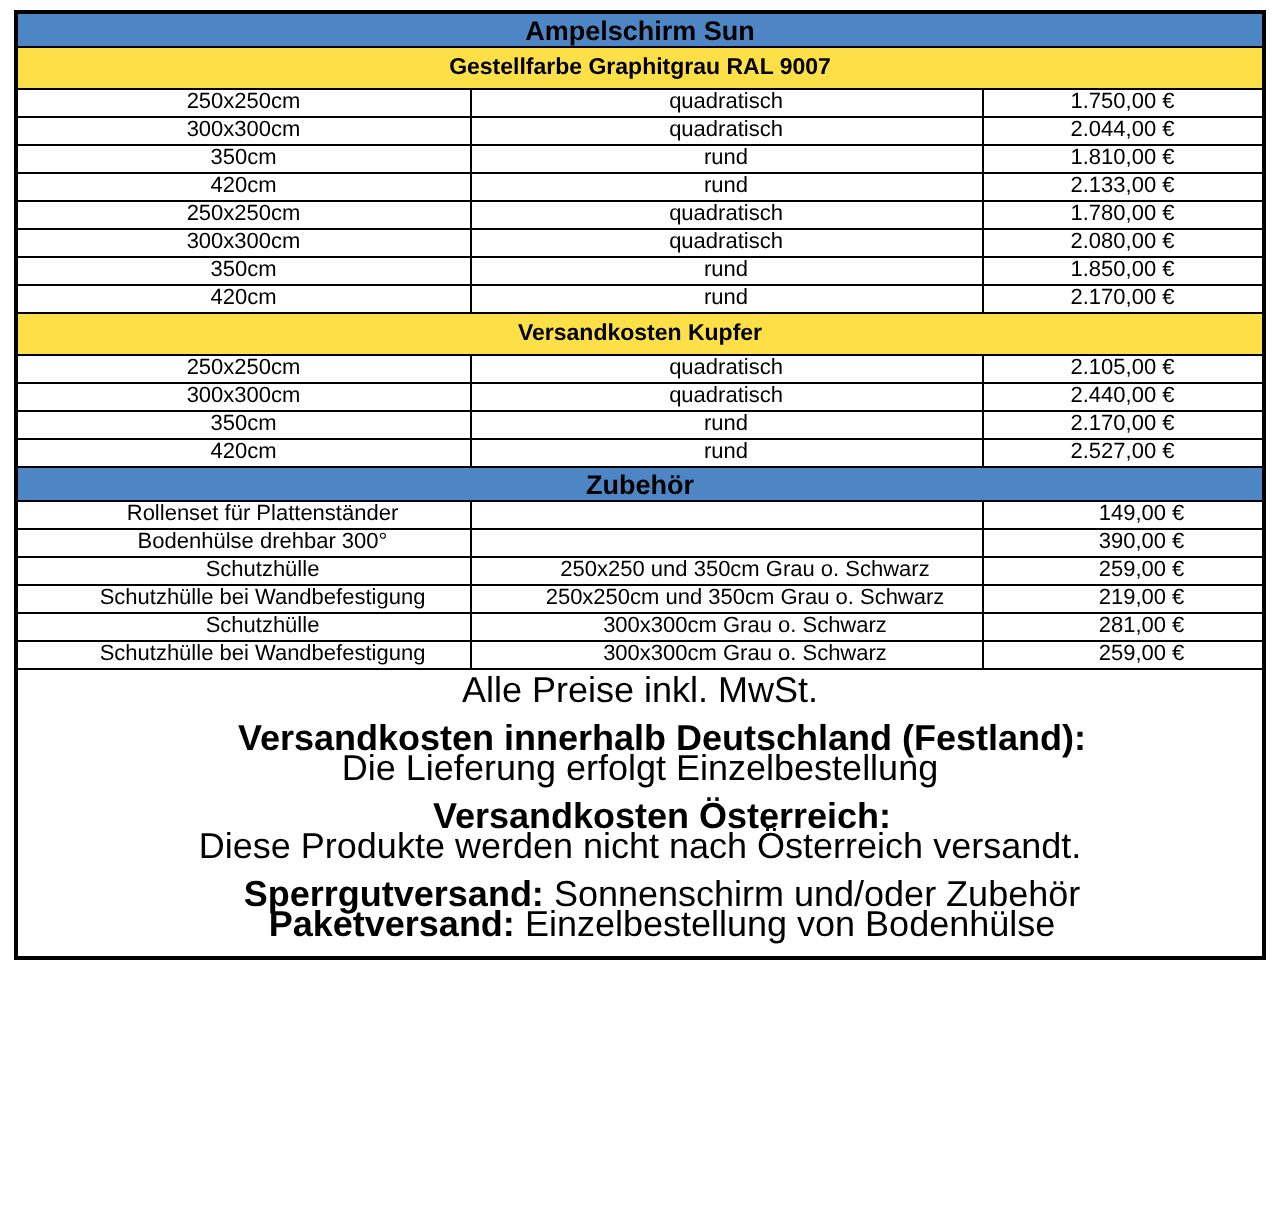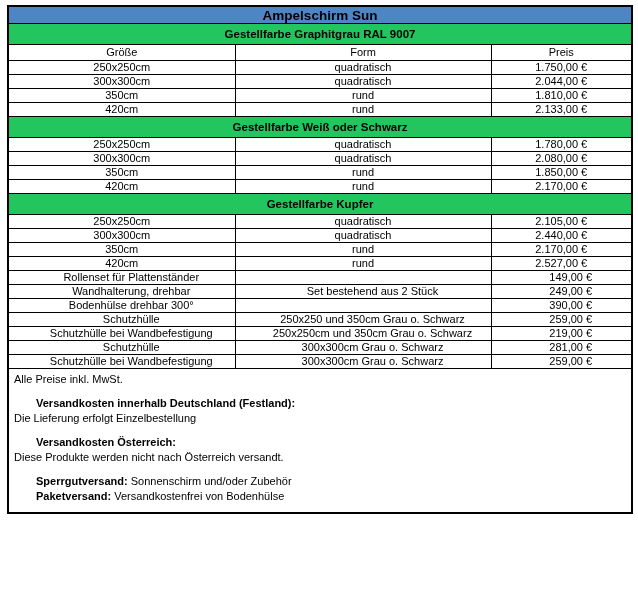--- a/index.html
+++ b/index.html
@@ -30,36 +30,36 @@
   col.c2 { width:256px; }
   col.c3 { width:141px; }
 
   tr.title-row td {
     background:#4e86c5;
     font-weight:bold;
     font-size:13.5px;
     height:16px;
   }
   tr.section-row td {
-    background:#22c55e;
+    background:#fde047;
     font-weight:bold;
     font-size:11.5px;
     height:20px;
   }
   tr.colhead-row td { height:15px; font-size:11px; }
   tr.data-row td { height:13px; }
   tr.acc-row td { height:13px;padding-left:19px; }
   tr.acc-row-tall td { height:27px; white-space:normal; }
   tr.acc-row-tall td .nm { line-height:13px; }
 
   tr.footer-row td.footer-cell {
-    text-align:left;
+    text-align:center;
     vertical-align:top;
     white-space:normal;
-    font-size:11px;
+    font-size:18px;
     line-height:15px;
     padding:3px 5px 6px 5px;
     height:134px;
   }
   .f-bold { font-weight:bold;margin-left:22px; }
   .gap { margin-top:9px; }
 </style>
 </head>
 <body>
 
@@ -72,25 +72,20 @@
       </colgroup>
 
   <tbody>
         <tr class="title-row">
     <td colspan="3">Ampelschirm Sun</td>
   </tr>
 
   <tr class="section-row">
     <td colspan="3">Gestellfarbe Graphitgrau RAL 9007</td>
   </tr>
-  <tr class="colhead-row">
-    <td>Größe</td>
-    <td>Form</td>
-    <td>Preis</td>
-  </tr>
   <tr class="data-row">
     <td>250x250cm</td>
     <td>quadratisch</td>
     <td>1.750,00 €</td>
   </tr>
   <tr class="data-row">
     <td>300x300cm</td>
     <td>quadratisch</td>
     <td>2.044,00 €</td>
   </tr>
@@ -98,77 +93,72 @@
     <td>350cm</td>
     <td>rund</td>
     <td>1.810,00 €</td>
   </tr>
   <tr class="data-row">
     <td>420cm</td>
     <td>rund</td>
     <td>2.133,00 €</td>
   </tr>
 
+  <tr class="data-row">
+    <td>250x250cm</td>
+    <td>quadratisch</td>
+    <td>1.780,00 €</td>
+  </tr>
+  <tr class="data-row">
+    <td>300x300cm</td>
+    <td>quadratisch</td>
+    <td>2.080,00 €</td>
+  </tr>
+  <tr class="data-row">
+    <td>350cm</td>
+    <td>rund</td>
+    <td>1.850,00 €</td>
+  </tr>
+  <tr class="data-row">
+    <td>420cm</td>
+    <td>rund</td>
+    <td>2.170,00 €</td>
+  </tr>
+
   <tr class="section-row">
-    <td colspan="3">Gestellfarbe Weiß oder Schwarz</td>
+    <td colspan="3">Versandkosten Kupfer</td>
   </tr>
   <tr class="data-row">
     <td>250x250cm</td>
     <td>quadratisch</td>
-    <td>1.780,00 €</td>
+    <td>2.105,00 €</td>
   </tr>
   <tr class="data-row">
     <td>300x300cm</td>
     <td>quadratisch</td>
-    <td>2.080,00 €</td>
+    <td>2.440,00 €</td>
   </tr>
   <tr class="data-row">
     <td>350cm</td>
     <td>rund</td>
-    <td>1.850,00 €</td>
+    <td>2.170,00 €</td>
   </tr>
   <tr class="data-row">
     <td>420cm</td>
     <td>rund</td>
-    <td>2.170,00 €</td>
-  </tr>
-
-  <tr class="section-row">
-    <td colspan="3">Gestellfarbe Kupfer</td>
-  </tr>
-  <tr class="data-row">
-    <td>250x250cm</td>
-    <td>quadratisch</td>
-    <td>2.105,00 €</td>
-  </tr>
-  <tr class="data-row">
-    <td>300x300cm</td>
-    <td>quadratisch</td>
-    <td>2.440,00 €</td>
-  </tr>
-  <tr class="data-row">
-    <td>350cm</td>
-    <td>rund</td>
-    <td>2.170,00 €</td>
-  </tr>
-  <tr class="data-row">
-    <td>420cm</td>
-    <td>rund</td>
     <td>2.527,00 €</td>
   </tr>
 
+  <tr class="title-row">
+    <td colspan="3">Zubehör</td>
+  </tr>
   <tr class="acc-row">
     <td>Rollenset für Plattenständer</td>
     <td></td>
     <td>149,00 €</td>
-  </tr>
-  <tr class="acc-row">
-    <td>Wandhalterung, drehbar</td>
-    <td>Set bestehend aus 2 Stück</td>
-    <td>249,00 €</td>
   </tr>
   <tr class="acc-row">
     <td>Bodenhülse drehbar 300°</td>
     <td></td>
     <td>390,00 €</td>
   </tr>
   <tr class="acc-row">
     <td>Schutzhülle</td>
     <td>250x250 und 350cm Grau o. Schwarz</td>
     <td>259,00 €</td>
@@ -193,19 +183,19 @@
     <td colspan="3" class="footer-cell">
       <div>Alle Preise inkl. MwSt.</div>
       <div class="f-bold gap">Versandkosten innerhalb Deutschland (Festland):</div>
       <div>Die Lieferung erfolgt Einzelbestellung</div>
       <div class="f-bold gap">Versandkosten Österreich:</div>
       <div>Diese Produkte werden nicht nach Österreich versandt.</div>
       <div class="gap">
         <span class="f-bold">Sperrgutversand:</span><span> Sonnenschirm und/oder Zubehör</span>
       </div>
       <div>
-        <span class="f-bold">Paketversand:</span><span> Versandkostenfrei von Bodenhülse</span>
+        <span class="f-bold">Paketversand:</span><span> Einzelbestellung von Bodenhülse</span>
       </div>
     </td>
   </tr>
 </tbody>
     </table>
 </div>
 
 </body></html>

